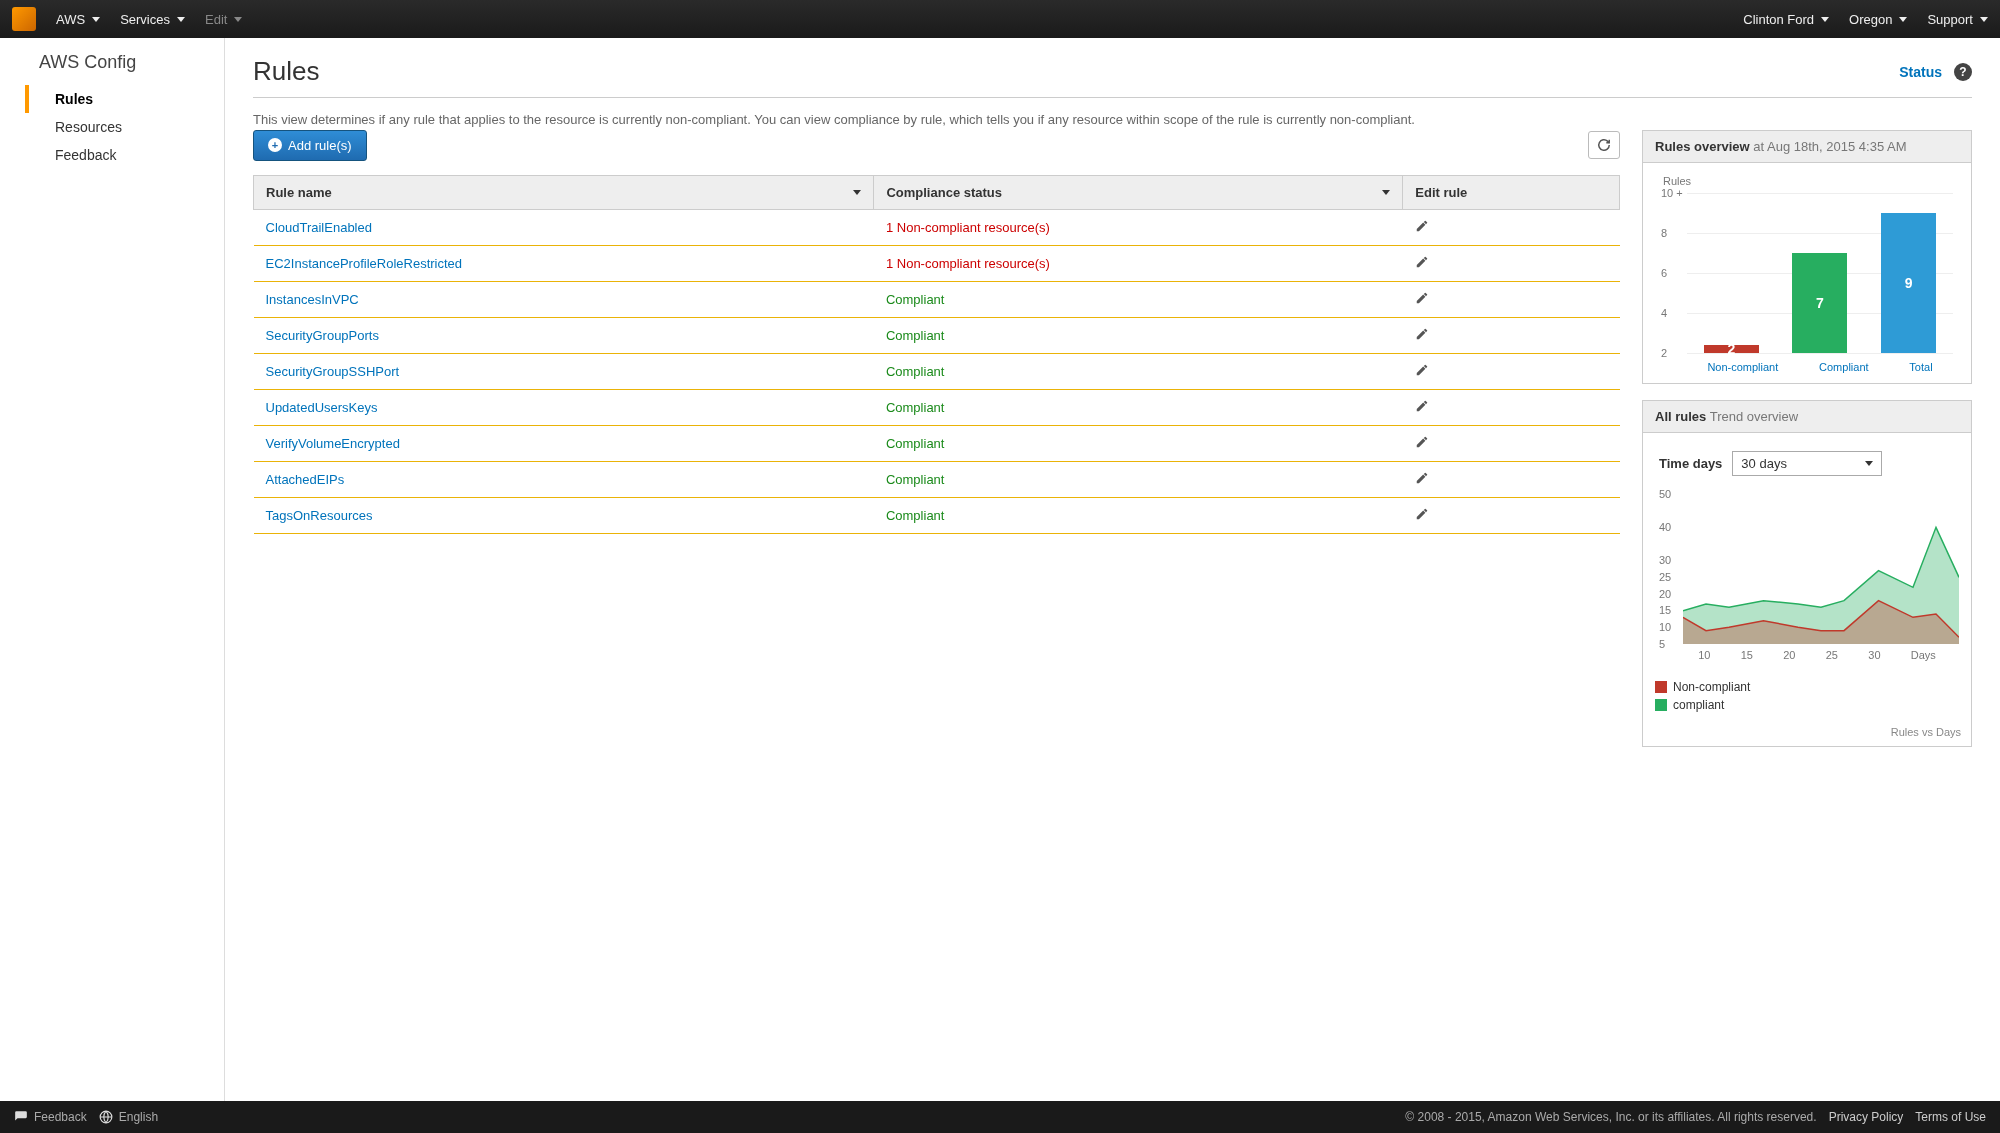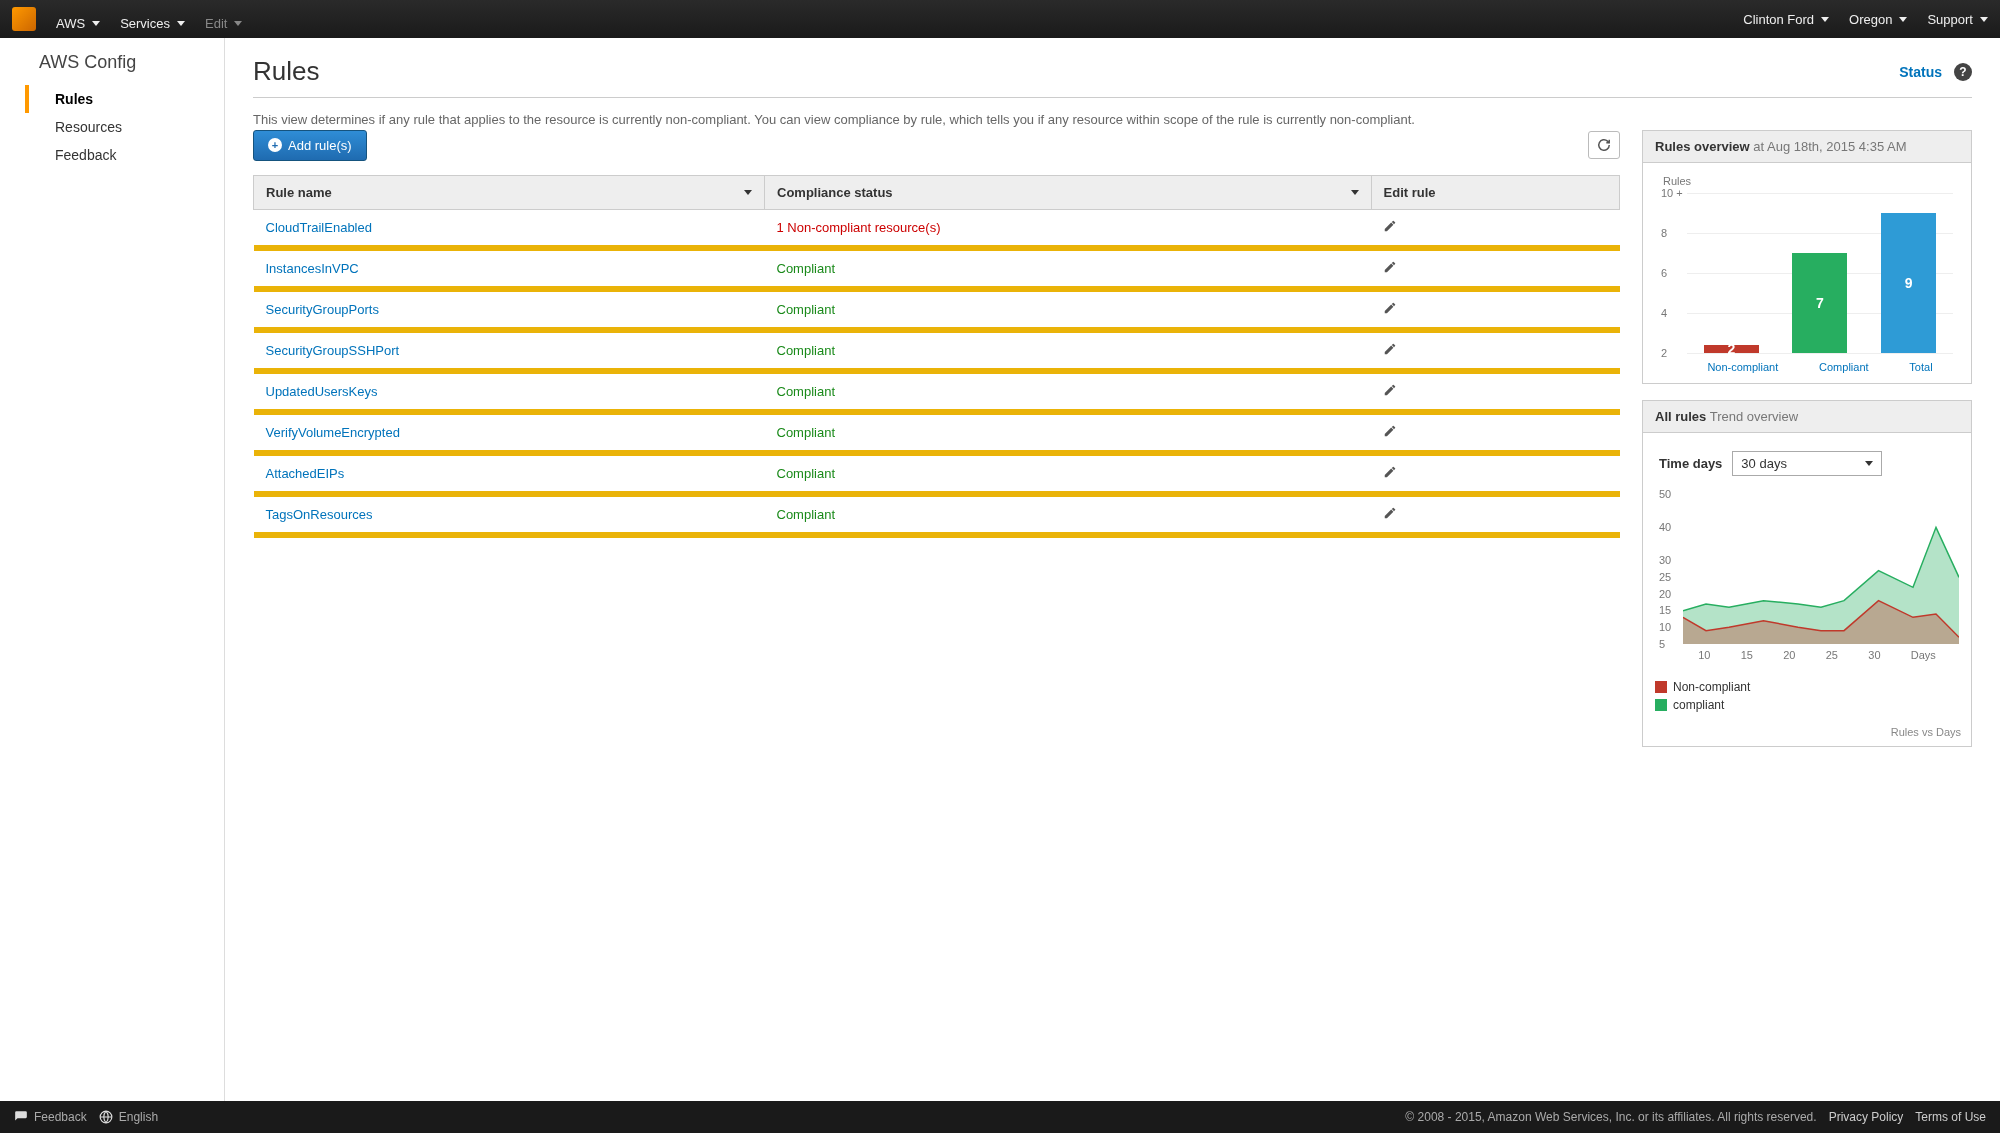--- a/index.html
+++ b/index.html
@@ -1,20 +1,20 @@
 <!DOCTYPE html>
 <html><head>
 <meta charset="utf-8">
 <style>
   * { box-sizing: border-box; margin: 0; padding: 0; }
   body { font-family: Arial, Helvetica, sans-serif; font-size: 13px; color: #333; background: #fff; }
   
   
   .topbar { background: linear-gradient(#2a2a2a, #1a1a1a); height: 38px; display: flex; align-items: center; padding: 0 12px; color: #ccc; justify-content: space-between; }
-  .topbar-left, .topbar-right { display: flex; align-items: flex-end; gap: 20px; }
+  .topbar-left, .topbar-right { display: flex; align-items: center; gap: 20px; }
   .topbar .logo { width: 24px; height: 24px; background: linear-gradient(135deg,#f90,#c60); border-radius: 3px; }
   .topbar .menu-item { color: #eee; cursor: pointer; font-size: 13px; display: flex; align-items: center; gap: 4px; }
   .topbar .muted { color: #888; }
   .caret-down { display:inline-block; width:0; height:0; border-left:4px solid transparent; border-right:4px solid transparent; border-top:5px solid currentColor; margin-left:3px; }
   
   
   .container { display: flex; min-height: calc(100vh - 38px - 32px); }
   .sidebar { width: 200px; border-right: 1px solid #ddd; padding: 14px 0; margin-left: 25px; }
   .sidebar-title { font-size: 18px; padding: 0 14px 12px; color: #444; }
   .sidebar-item { padding: 6px 14px 6px 30px; font-size: 14px; color: #333; cursor: pointer; }
@@ -33,21 +33,21 @@
   .btn-primary { background: linear-gradient(#2f8dd6,#1f6bb0); color: #fff; border: 1px solid #15537e; border-radius: 3px; padding: 7px 14px; font-size: 13px; cursor: pointer; display:flex; align-items:center; gap:6px; }
   .plus-circle { width:14px; height:14px; border-radius:50%; background:#fff; color:#1f6bb0; display:flex; align-items:center; justify-content:center; font-size:11px; font-weight:bold; }
   .refresh-btn { border: 1px solid #bbb; background:#fff; border-radius:3px; width:32px; height:28px; display:flex; align-items:center; justify-content:center; cursor:pointer; }
   
   .content-cols { display: flex; gap: 22px; }
   .table-wrap { flex: 1; }
   
   table { width: 100%; border-collapse: collapse; }
   thead th { background: #eee; border: 1px solid #ccc; text-align: left; padding: 9px 12px; font-size: 13px; font-weight: bold; position: relative; }
   thead .sort-caret { position: absolute; right: 12px; top: 14px; }
-  tbody td { border-bottom: 6px solid #eab308; padding: 9px 12px; font-size: 13px; }
+  tbody td { border-bottom: 1px solid #eab308; padding: 9px 12px; font-size: 13px; }
   .rule-link { color: #0073bb; cursor: pointer; }
   .compliant { color: #1a8a1a; }
   .noncompliant { color: #c00; }
   .pencil-icon { cursor: pointer; color: #555; }
   
   .side-panels { width: 330px; display: flex; flex-direction: column; gap: 16px; }
   .panel { border: 1px solid #ccc; background: #fff; }
   .panel-header { background: #eee; padding: 8px 12px; font-size: 13px; border-bottom: 1px solid #ccc; }
   .panel-header .strong { font-weight: bold; }
   .panel-header .muted { color: #777; }
@@ -156,20 +156,27 @@
           <thead>
             <tr>
               <th><span>Rule name</span><span class="sort-caret caret-down"></span></th>
               <th><span>Compliance status</span><span class="sort-caret caret-down"></span></th>
               <th>Edit rule</th>
             </tr>
           </thead>
           <tbody id="rules-tbody">
               <tr>
                 <td><span class="rule-link">CloudTrailEnabled</span></td>
+                <td><span class="noncompliant">1 Non-compliant resource(s)</span></td>
+                <td><span class="pencil-icon"><svg width="14" height="14" viewBox="0 0 24 24" fill="#555">
+                      <path d="M3 17.25V21h3.75L17.81 9.94l-3.75-3.75L3 17.25zM20.71 7.04a1 1 0 0 0 0-1.41l-2.34-2.34a1 1 0 0 0-1.41 0l-1.83 1.83 3.75 3.75 1.83-1.83z"></path>
+                    </svg></span></td>
+              </tr>
+              <tr>
+                <td><span class="rule-link">EC2InstanceProfileRoleRestricted</span></td>
                 <td><span class="noncompliant">1 Non-compliant resource(s)</span></td>
                 <td><span class="pencil-icon"><svg width="14" height="14" viewBox="0 0 24 24" fill="#555">
                       <path d="M3 17.25V21h3.75L17.81 9.94l-3.75-3.75L3 17.25zM20.71 7.04a1 1 0 0 0 0-1.41l-2.34-2.34a1 1 0 0 0-1.41 0l-1.83 1.83 3.75 3.75 1.83-1.83z"></path>
                     </svg></span></td>
               </tr>
               <tr>
                 <td><span class="rule-link">InstancesInVPC</span></td>
                 <td><span class="compliant">Compliant</span></td>
                 <td><span class="pencil-icon"><svg width="14" height="14" viewBox="0 0 24 24" fill="#555">
                       <path d="M3 17.25V21h3.75L17.81 9.94l-3.75-3.75L3 17.25zM20.71 7.04a1 1 0 0 0 0-1.41l-2.34-2.34a1 1 0 0 0-1.41 0l-1.83 1.83 3.75 3.75 1.83-1.83z"></path>

